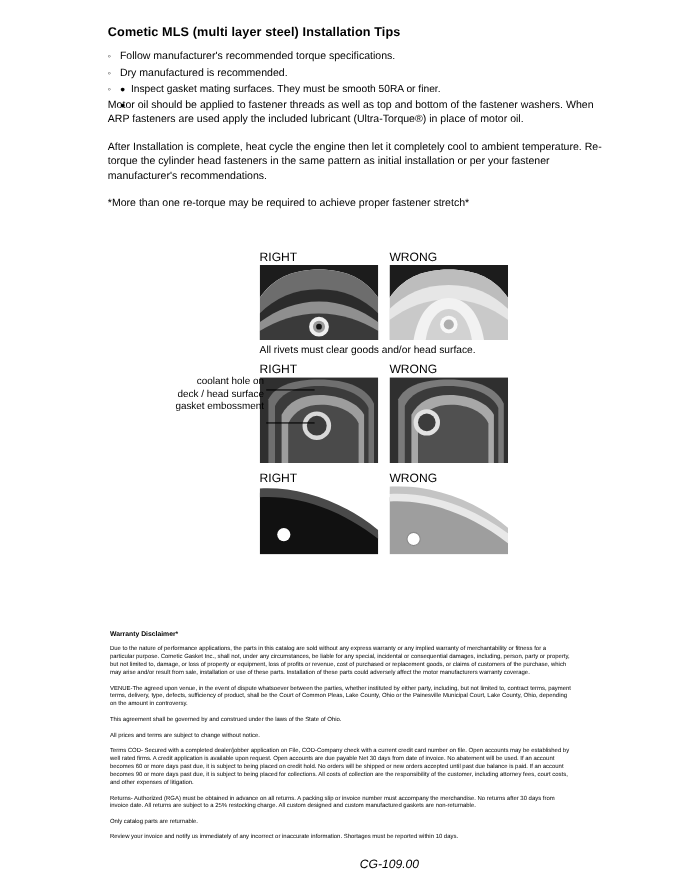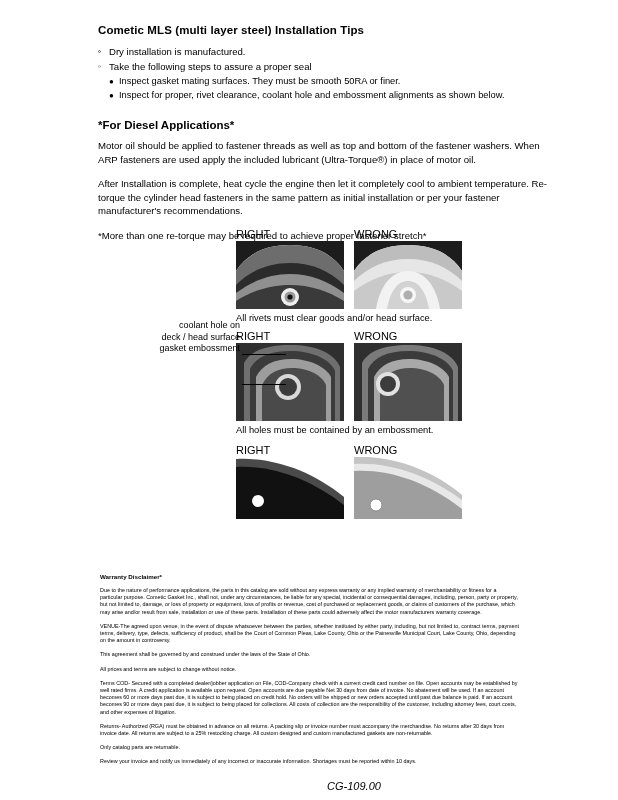--- a/index.html
+++ b/index.html
@@ -124,21 +124,21 @@
   }
   .caption {
     font-size: 9.3px;
     margin: 3px 0 0 0;
     line-height: 12px;
   }
   
   .callouts {
     position: absolute;
     left: 100px;
-    top: 320px;
+    top: 341px;
     width: 140px;
     text-align: right;
   }
   .callout-line {
     font-size: 9px;
     line-height: 11.5px;
   }
   .leader {
     position: absolute;
     background: #000;
@@ -175,31 +175,30 @@
 </style>
 </head>
 <body>
 
 <div class="page">
 
   <div class="content">
     <h1 class="doc-title">Cometic MLS (multi layer steel) Installation Tips</h1>
 
     <ul class="bullets">
+      <li><span class="mk">◦</span><span>Follow manufacturer's recommended torque specifications.</span></li>
+      <li><span class="mk">◦</span><span>Dry manufactured is recommended.</span></li>
       <li><span class="mk">◦</span></li>
-      <li><span class="mk">◦</span><span>Dry installation is manufactured.</span></li>
-      <li><span class="mk">◦</span><span>Take the following steps to assure a proper seal</span></li>
     </ul>
 
     <ul class="sub">
       <li><span class="mk">●</span><span>Inspect gasket mating surfaces.  They must be smooth 50RA or finer.</span></li>
-      <li><span class="mk">●</span><span>Inspect for proper, rivet clearance, coolant hole and embossment alignments as shown below.</span></li>
+      <li><span class="mk">●</span></li>
     </ul>
 
-    <h2 class="section">*For Diesel Applications*</h2>
     <p class="body">Motor oil should be applied to fastener threads as well as top and bottom of the fastener washers.  When ARP fasteners are used apply the included lubricant (Ultra-Torque®) in place of motor oil.</p>
     <p class="body">After Installation is complete, heat cycle the engine then let it completely cool to ambient temperature. Re-torque the cylinder head fasteners in the same pattern as initial installation or per your fastener manufacturer's recommendations.</p>
     <p class="body last">*More than one re-torque may be required to achieve proper fastener stretch*</p>
   </div>
 
   <div class="figures">
 
     <div class="figrow">
       <div class="labels">
         <span>RIGHT</span>
@@ -260,21 +259,20 @@
             <path d="M0 0 H108 V78 H0 Z" fill="#2f2f2f"></path>
             <path d="M8 20 C14 8 30 2 54 2 C80 2 98 10 104 24 L104 78 L8 78 Z" fill="#7a7a7a"></path>
             <path d="M14 26 C20 14 34 8 54 8 C76 8 94 16 99 28 L99 78 L14 78 Z" fill="#3b3b3b"></path>
             <path d="M20 34 C26 22 38 16 55 16 C74 16 90 24 95 34 L95 78 L20 78 Z" fill="#a8a8a8"></path>
             <path d="M26 42 C32 30 42 25 56 25 C72 25 86 32 90 42 L90 78 L26 78 Z" fill="#505050"></path>
             <circle cx="34" cy="41" r="12" fill="#e2e2e2"></circle>
             <circle cx="34" cy="41" r="8" fill="#3c3c3c"></circle>
           </svg>
         </div>
       </div>
-      <p class="caption">All holes must be contained by an embossment.</p>
     </div>
 
     <div class="figrow" style="margin-top:8px;">
       <div class="labels">
         <span>RIGHT</span>
         <span>WRONG</span>
       </div>
       <div class="panes">
         <div class="pane short">
           <svg width="108" height="62" viewBox="0 0 108 62">

